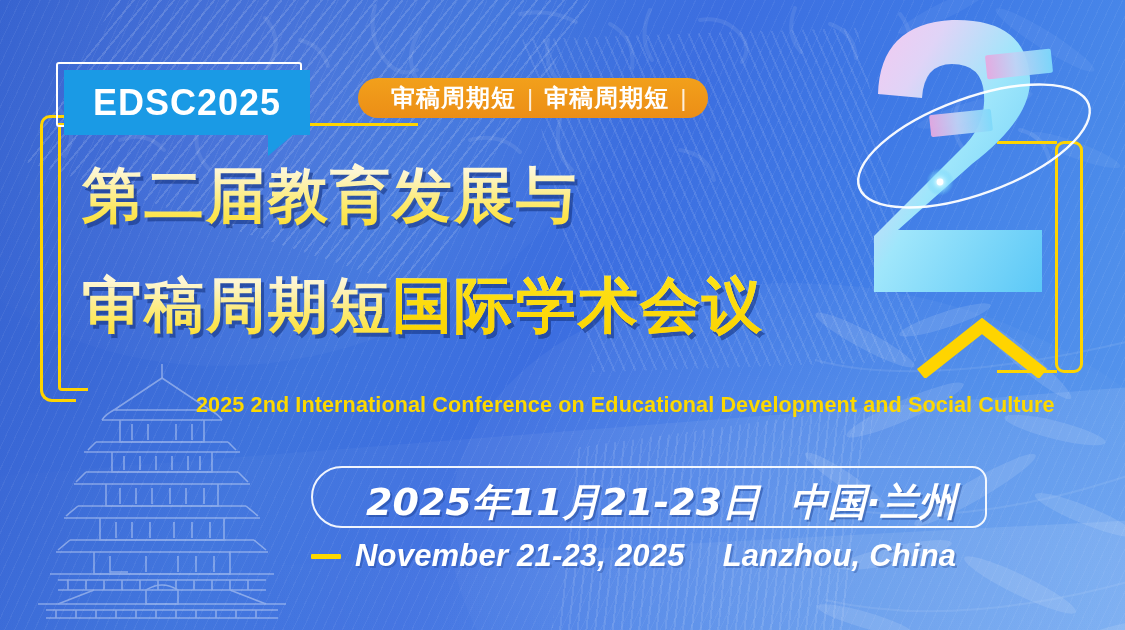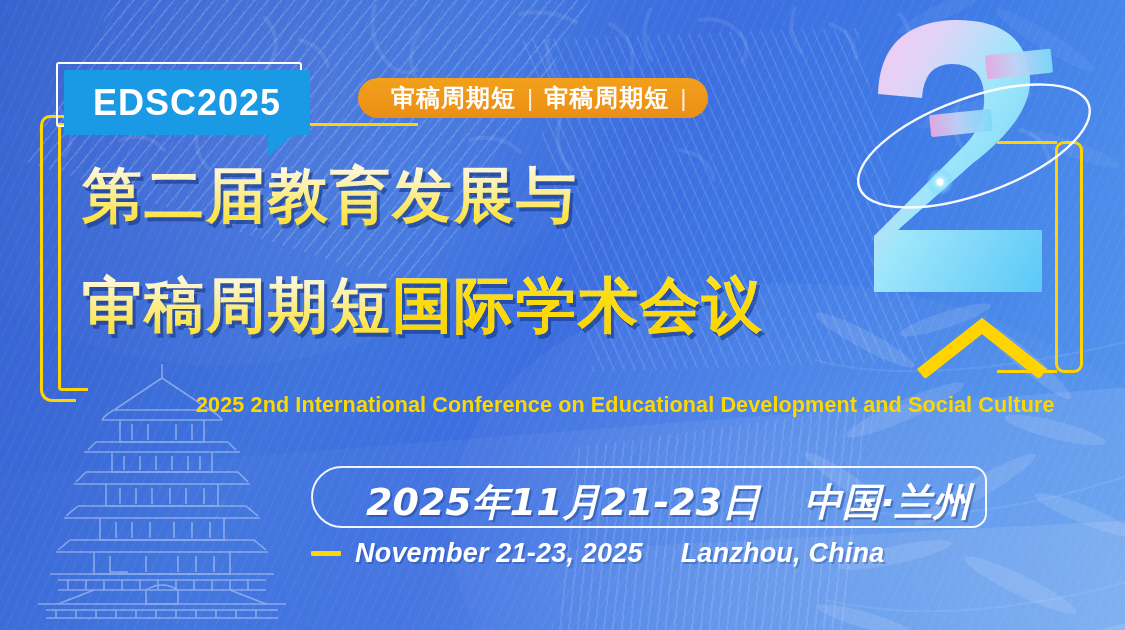--- a/index.html
+++ b/index.html
@@ -200,33 +200,33 @@
     border-radius:34px 16px 16px 34px;
     display:flex; align-items:center;
   }
   .date-cn {
     position:absolute; left:366px; top:477px;
     font-size:38px; font-weight:700; font-style:italic;
     color:#ffffff; white-space:nowrap; letter-spacing:0px;
     font-family:"DejaVu Sans","Liberation Sans",sans-serif;
     text-shadow:2px 2px 0 rgba(20,52,130,0.40);
   }
-  .date-cn .city { margin-left:44px;font-style:italic; }
+  .date-cn .city { margin-left:30px;font-style:italic; }
 
   .date-en-row {
     position:absolute; left:311px; top:538px;
     display:flex; align-items:center; gap:14px;
     white-space:nowrap;
   }
   .dash {
     display:inline-block; width:30px; height:5px;
     background:#FCD800; border-radius:1px;
   }
   .date-en {
-    font-size:27px; font-weight:600; font-style:italic;
+    font-size:31px; font-weight:600; font-style:italic;
     color:#ffffff; letter-spacing:0.2px;
     font-family:"Liberation Sans","DejaVu Sans",sans-serif;
     text-shadow:2px 2px 0 rgba(20,52,130,0.30);
   }
   .date-en .city-en { margin-left:38px; }
 </style>
 </head>
 <body>
 
 <div class="banner">

